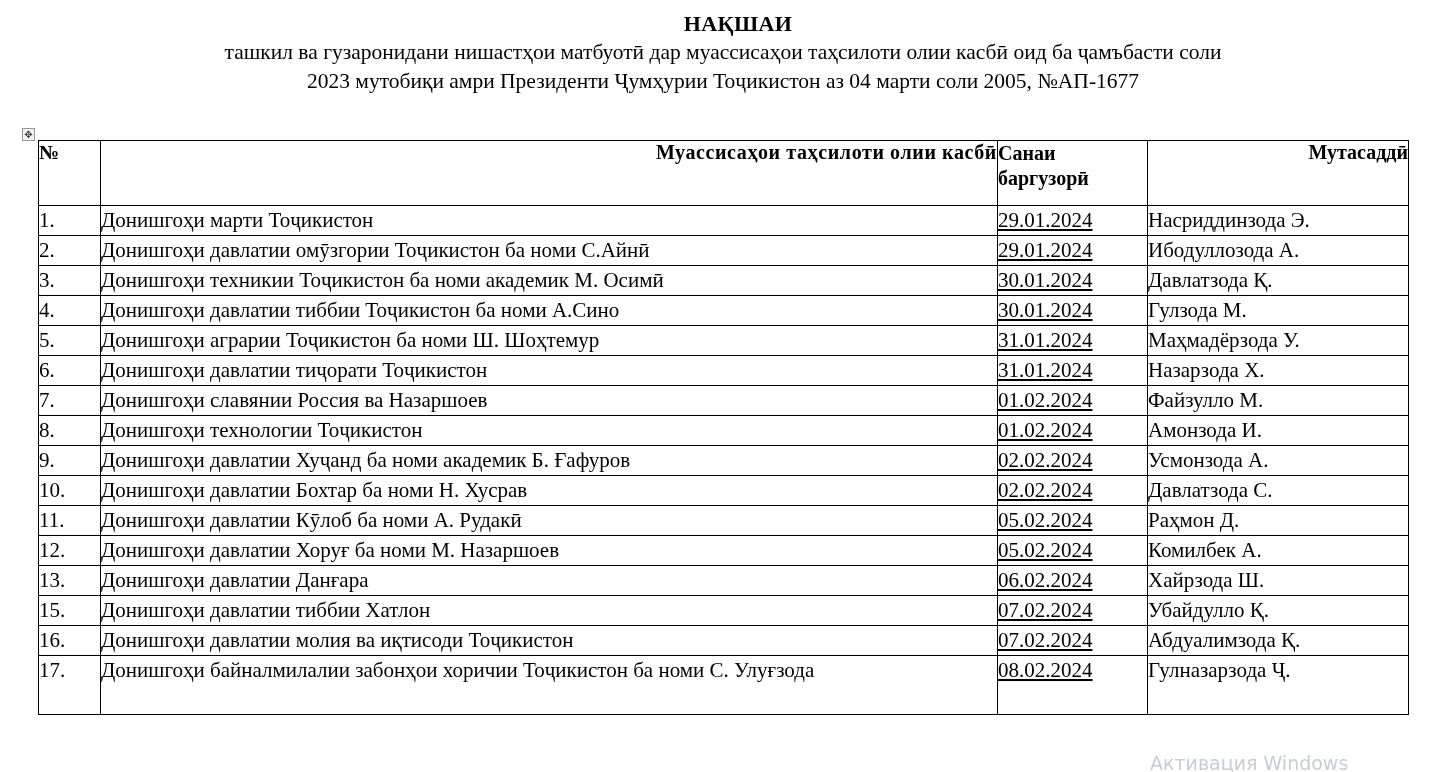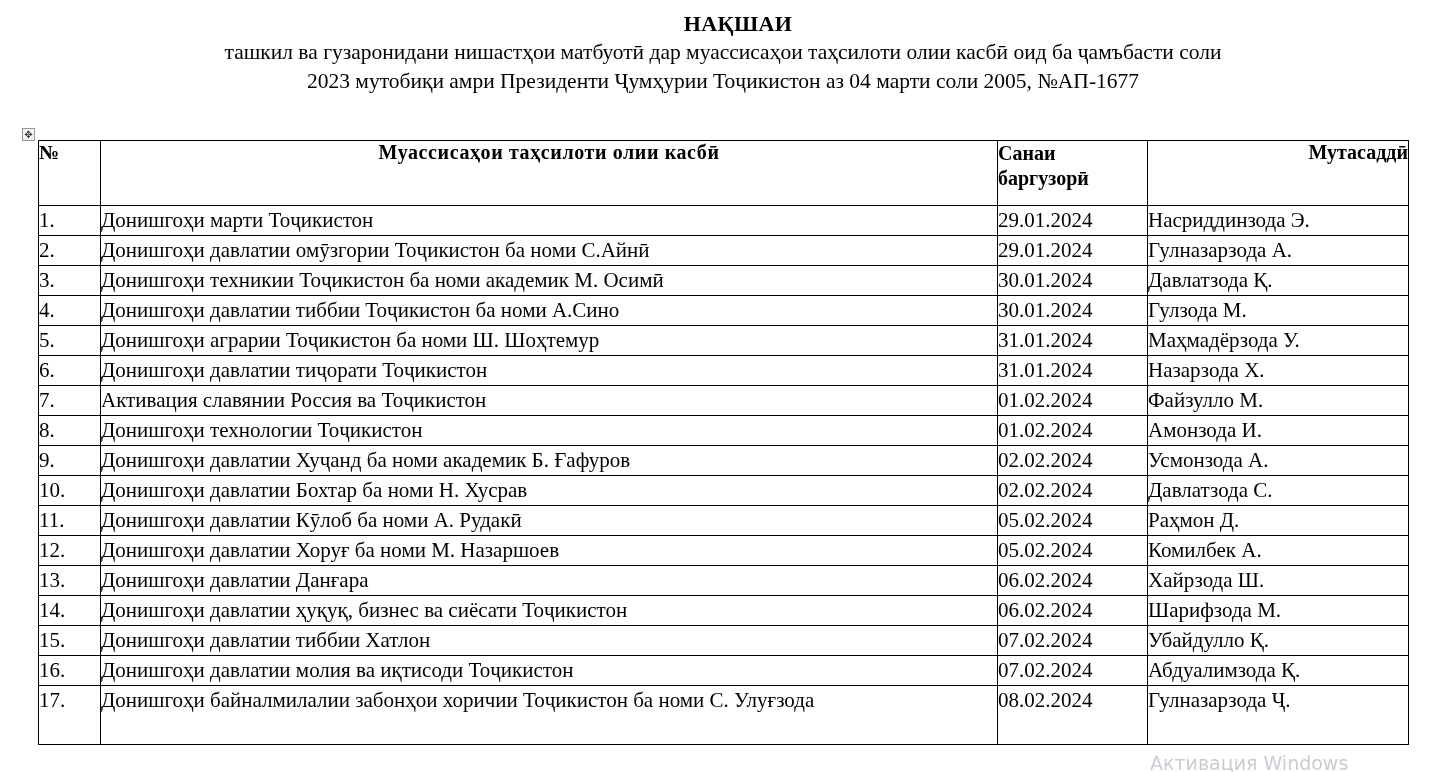--- a/index.html
+++ b/index.html
@@ -86,21 +86,21 @@
     height: 64px;
     font-weight: bold;
     font-size: 20px;
     vertical-align: top;
   }
   .h-num {
     padding: 6px 0 0 10px;
     font-size: 19px;
   }
   .h-inst {
-    text-align: center;
+    text-align: right;
     padding-top: 6px;
     font-size: 21px;
     letter-spacing: 0.6px;
   }
   .h-date {
     padding: 6px 0 0 8px;
     font-size: 20px;
     line-height: 25px;
     margin-top: 44px;
   }
@@ -123,20 +123,21 @@
     padding-left: 9px;
     font-size: 20px;
   }
   .cell-inst {
     padding-left: 17px;
     white-space: normal;
   }
   .cell-date {
     padding-left: 8px;
     font-size: 20.5px;
+    text-decoration: underline;
   }
   .cell-resp {
     padding-left: 11px;
     font-size: 20.5px;
   }
   .cell-inst.wrap2 {
     line-height: 29px;
     margin-left: 20px;
   }
 
@@ -184,21 +185,21 @@
     <tr class="body-row">
           <td class="cell-num">1.</td>
           <td class="cell-inst">Донишгоҳи марти Тоҷикистон</td>
           <td class="cell-date">29.01.2024</td>
           <td class="cell-resp">Насриддинзода Э.</td>
         </tr>
         <tr class="body-row">
           <td class="cell-num">2.</td>
           <td class="cell-inst">Донишгоҳи давлатии омӯзгории Тоҷикистон ба номи С.Айнӣ</td>
           <td class="cell-date">29.01.2024</td>
-          <td class="cell-resp">Гулназарзода А.</td>
+          <td class="cell-resp">Ибодуллозода А.</td>
         </tr>
         <tr class="body-row">
           <td class="cell-num">3.</td>
           <td class="cell-inst">Донишгоҳи техникии Тоҷикистон ба номи академик М. Осимӣ</td>
           <td class="cell-date">30.01.2024</td>
           <td class="cell-resp">Давлатзода  Қ.</td>
         </tr>
         <tr class="body-row">
           <td class="cell-num">4.</td>
           <td class="cell-inst">Донишгоҳи давлатии тиббии Тоҷикистон ба номи  А.Сино</td>
@@ -212,21 +213,21 @@
           <td class="cell-resp">Маҳмадёрзода У.</td>
         </tr>
         <tr class="body-row">
           <td class="cell-num">6.</td>
           <td class="cell-inst">Донишгоҳи давлатии тиҷорати Тоҷикистон</td>
           <td class="cell-date">31.01.2024</td>
           <td class="cell-resp"> Назарзода  Х.</td>
         </tr>
         <tr class="body-row">
           <td class="cell-num">7.</td>
-          <td class="cell-inst">Активация славянии Россия ва Тоҷикистон</td>
+          <td class="cell-inst">Донишгоҳи славянии Россия ва Назаршоев</td>
           <td class="cell-date">01.02.2024</td>
           <td class="cell-resp"> Файзулло  М.</td>
         </tr>
         <tr class="body-row">
           <td class="cell-num">8.</td>
           <td class="cell-inst">Донишгоҳи технологии Тоҷикистон</td>
           <td class="cell-date">01.02.2024</td>
           <td class="cell-resp"> Амонзода И.</td>
         </tr>
         <tr class="body-row">
@@ -251,26 +252,20 @@
           <td class="cell-num">12.</td>
           <td class="cell-inst">Донишгоҳи давлатии Хоруғ ба номи М. Назаршоев</td>
           <td class="cell-date">05.02.2024</td>
           <td class="cell-resp"> Комилбек А.</td>
         </tr>
         <tr class="body-row">
           <td class="cell-num">13.</td>
           <td class="cell-inst">Донишгоҳи давлатии Данғара</td>
           <td class="cell-date">06.02.2024</td>
           <td class="cell-resp"> Хайрзода Ш.</td>
-        </tr>
-        <tr class="body-row">
-          <td class="cell-num">14.</td>
-          <td class="cell-inst">Донишгоҳи давлатии  ҳуқуқ, бизнес ва сиёсати Тоҷикистон</td>
-          <td class="cell-date">06.02.2024</td>
-          <td class="cell-resp"> Шарифзода  М.</td>
         </tr>
         <tr class="body-row">
           <td class="cell-num">15.</td>
           <td class="cell-inst">Донишгоҳи давлатии тиббии Хатлон</td>
           <td class="cell-date">07.02.2024</td>
           <td class="cell-resp"> Убайдулло Қ.</td>
         </tr>
         <tr class="body-row">
           <td class="cell-num">16.</td>
           <td class="cell-inst">Донишгоҳи давлатии молия ва иқтисоди Тоҷикистон</td>

